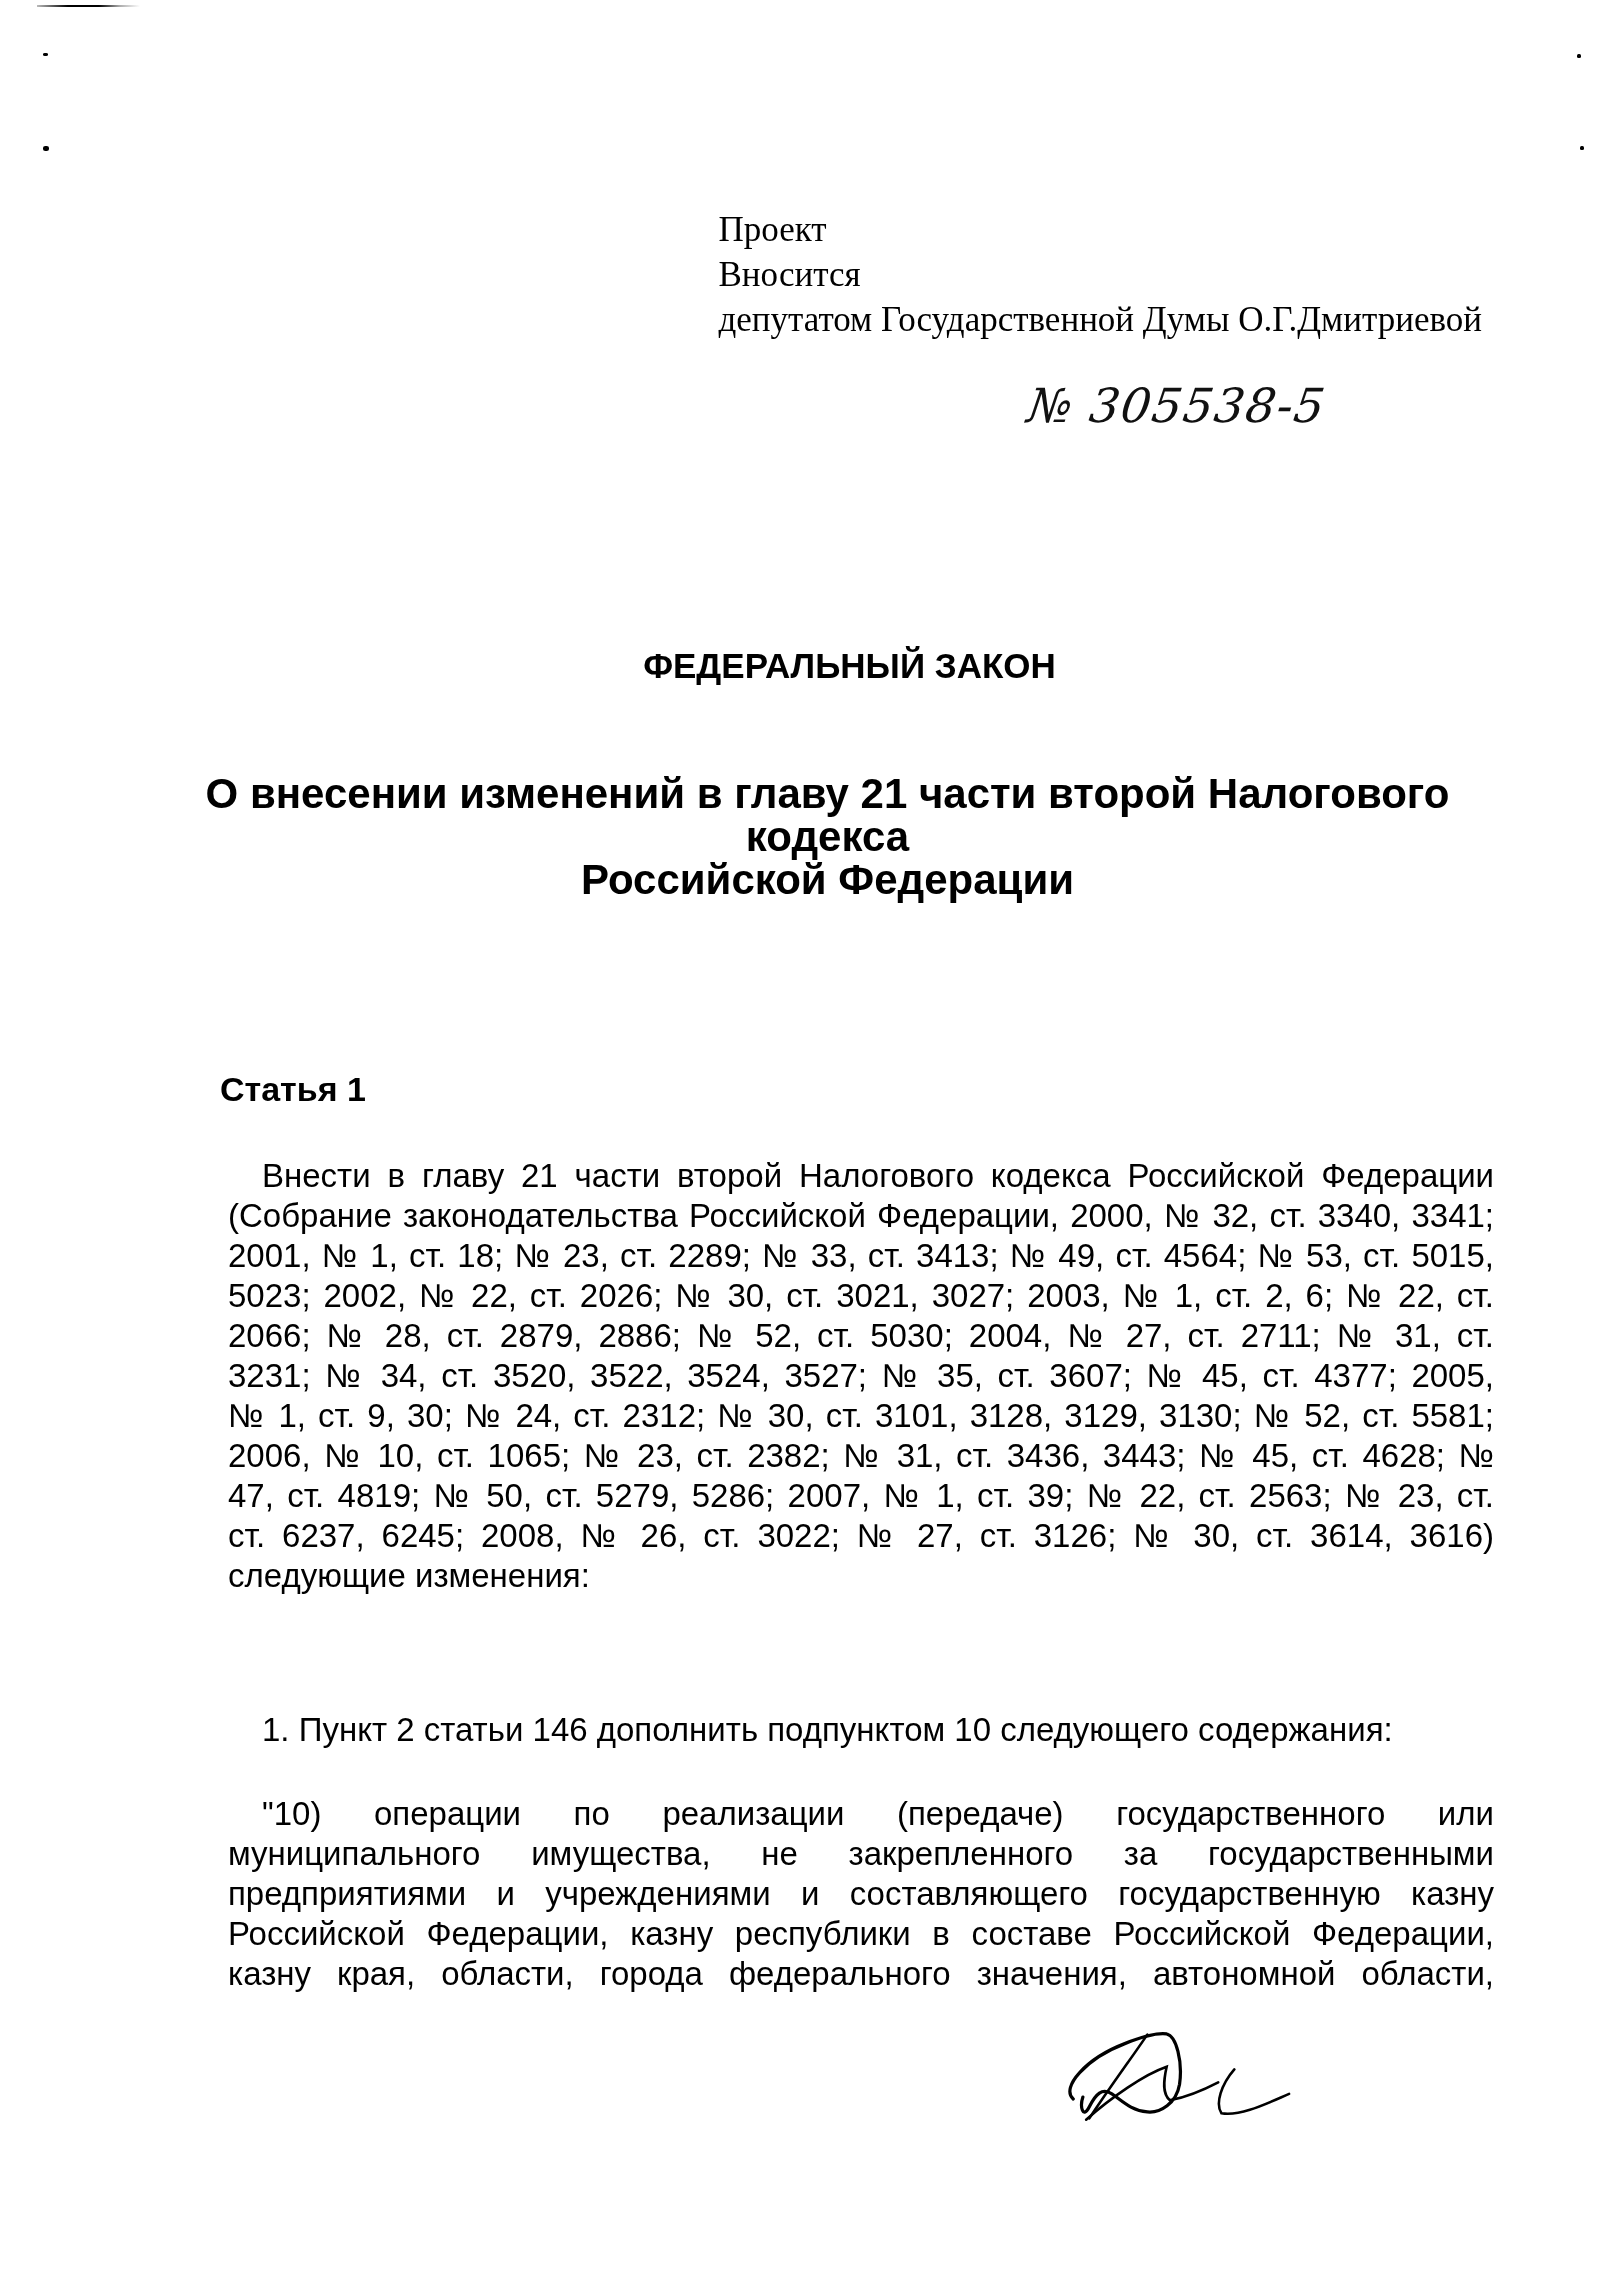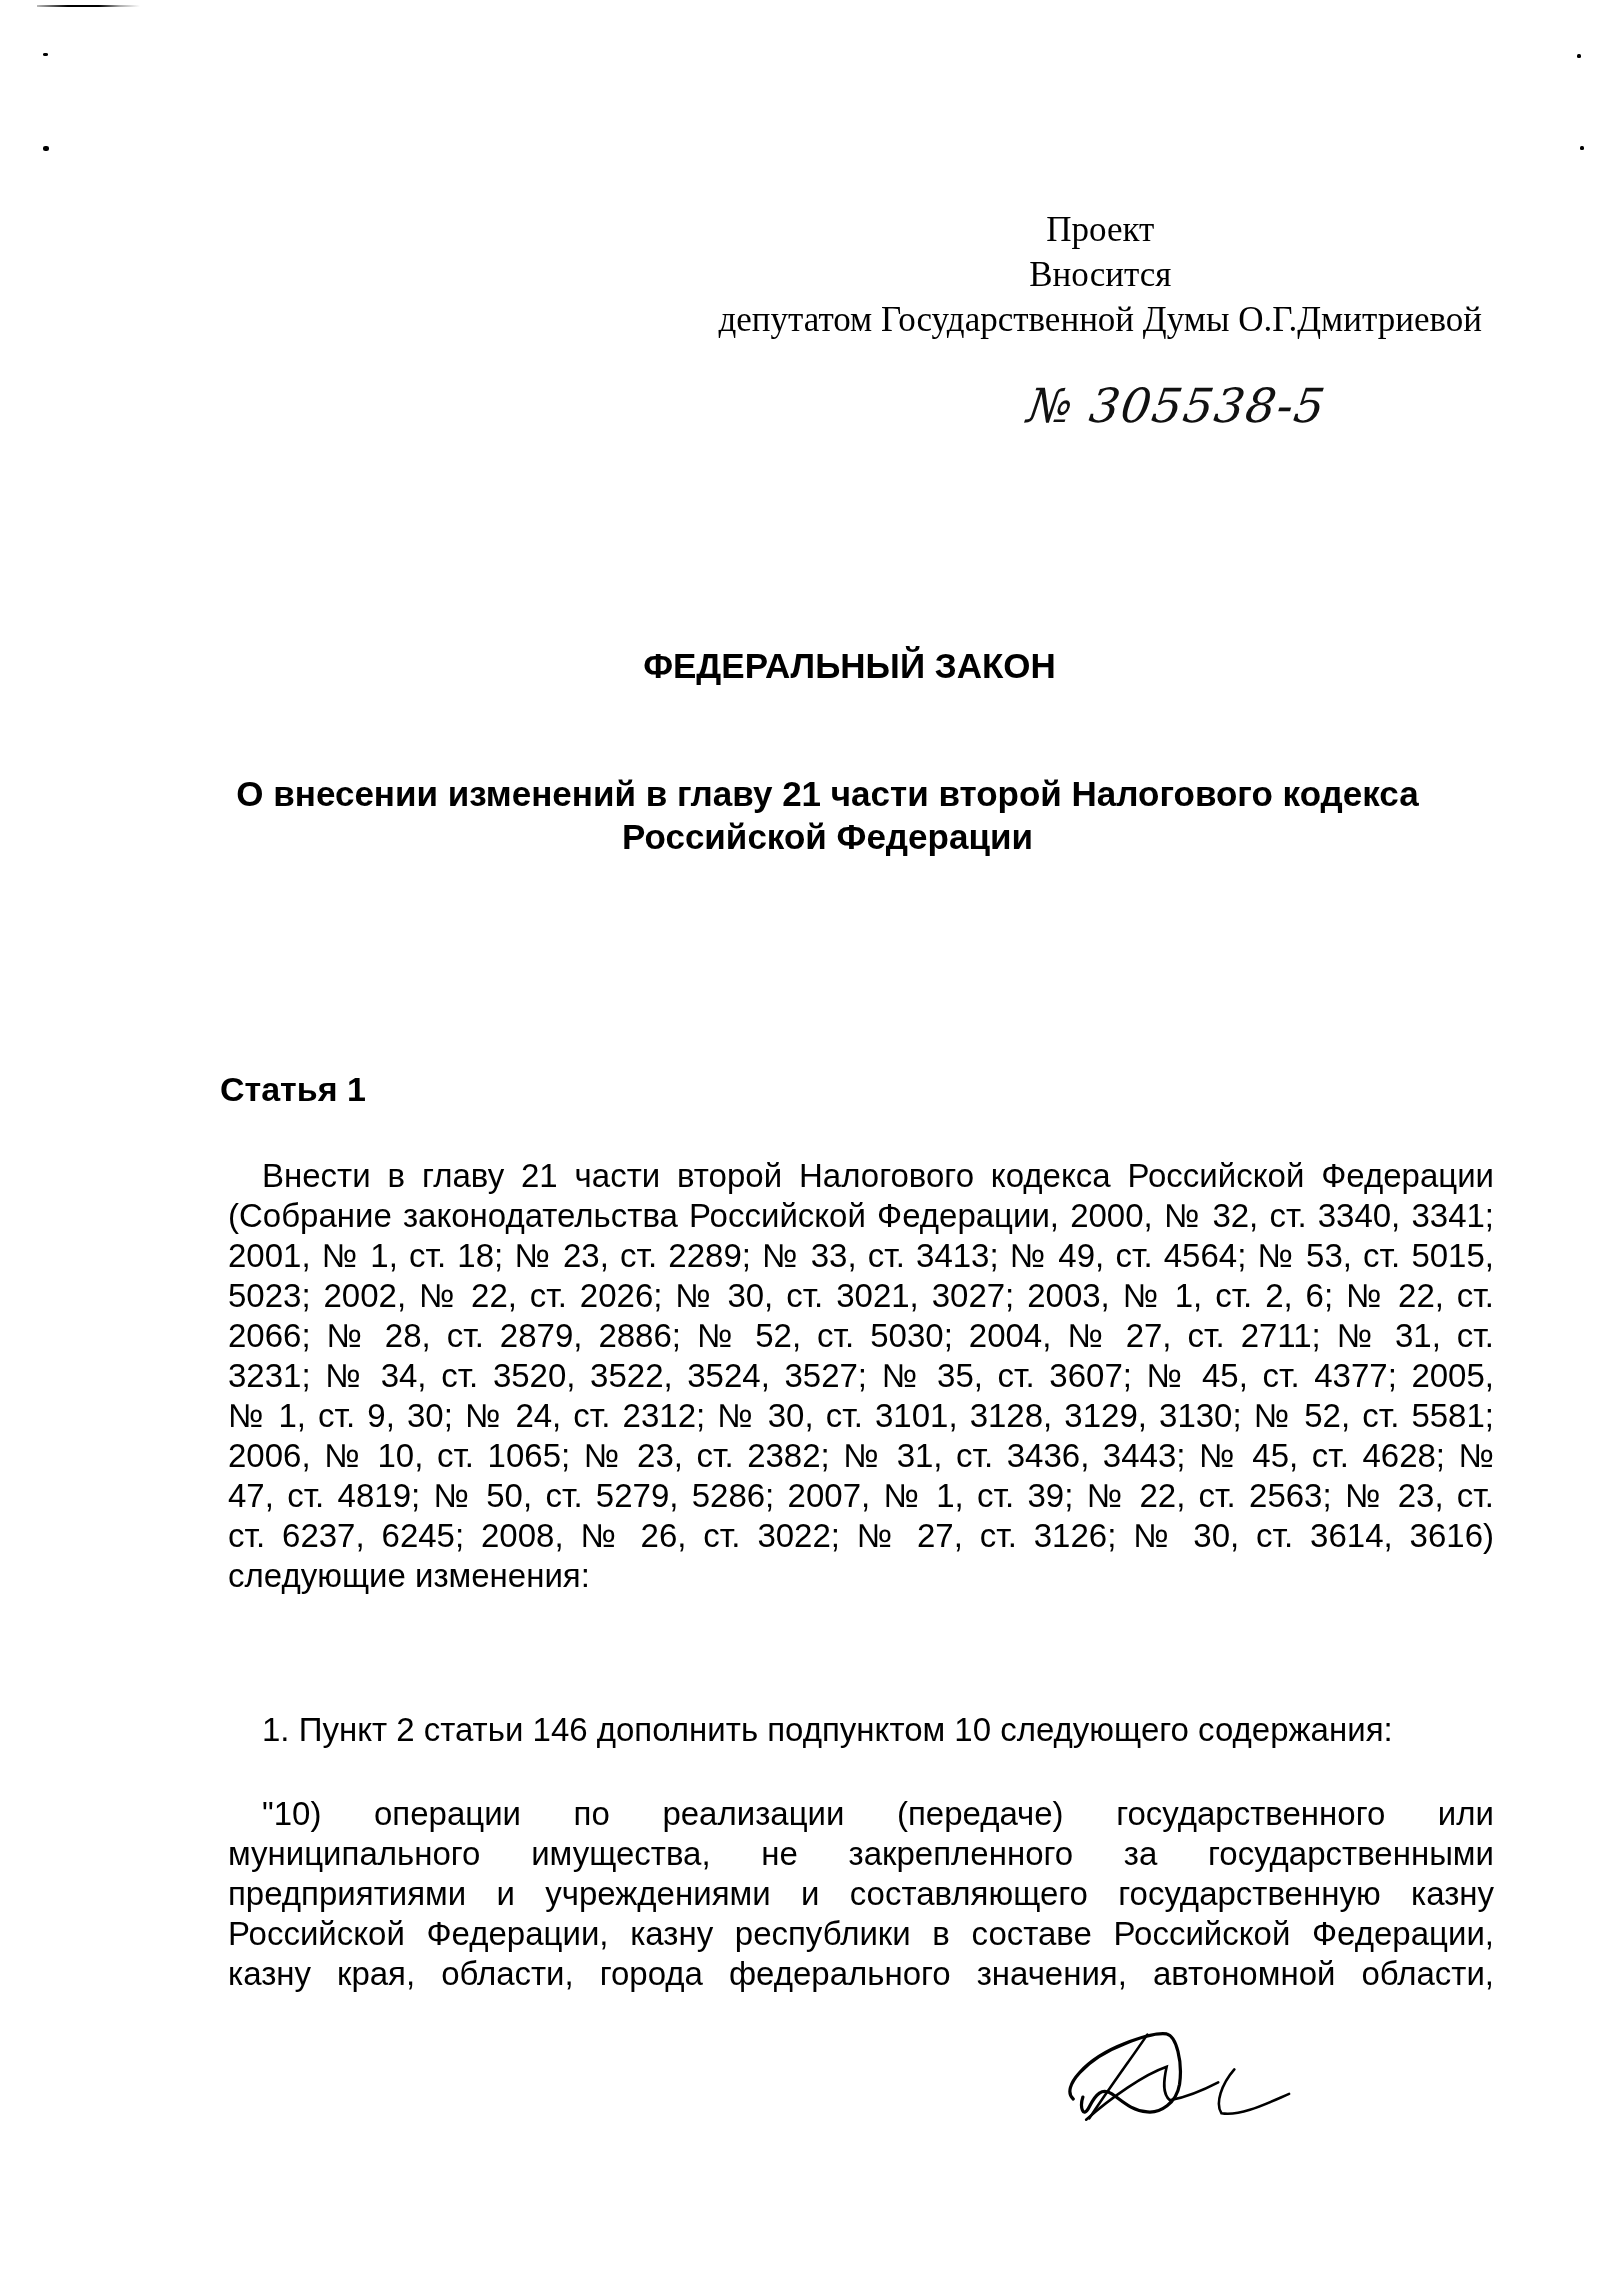--- a/index.html
+++ b/index.html
@@ -25,21 +25,21 @@
     }
     .speck {
       position: absolute;
       background: #000;
       border-radius: 40%;
     }
     .header-block {
       position: absolute;
       right: 139px;
       top: 207px;
-      text-align: center;
+      text-align: left;
       font-size: 35px;
       line-height: 45px;
       font-family: "Liberation Serif", serif;
     }
     .reg-number {
       position: absolute;
       left: 1028px;
       top: 378px;
       font-family: "DejaVu Serif", serif;
       font-style: italic;
@@ -61,21 +61,21 @@
       padding-left: 39px;
     }
     .subtitle {
       position: absolute;
       left: 194px;
       width: 1267px;
       top: 772px;
       text-align: center;
       font-family: "Liberation Sans", sans-serif;
       font-weight: bold;
-      font-size: 35px;
+      font-size: 42px;
       line-height: 43px;
     }
     .article-heading {
       position: absolute;
       left: 220px;
       top: 1070px;
       font-family: "Liberation Sans", sans-serif;
       font-weight: bold;
       font-size: 34px;
     }

